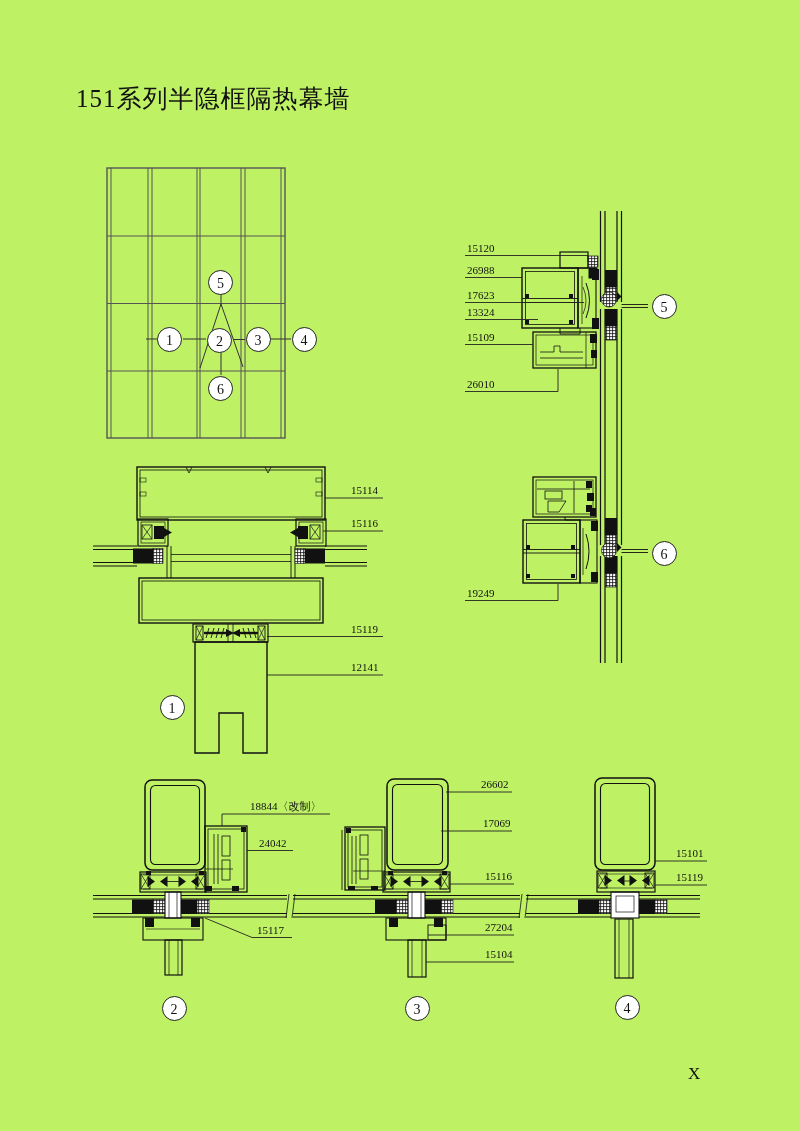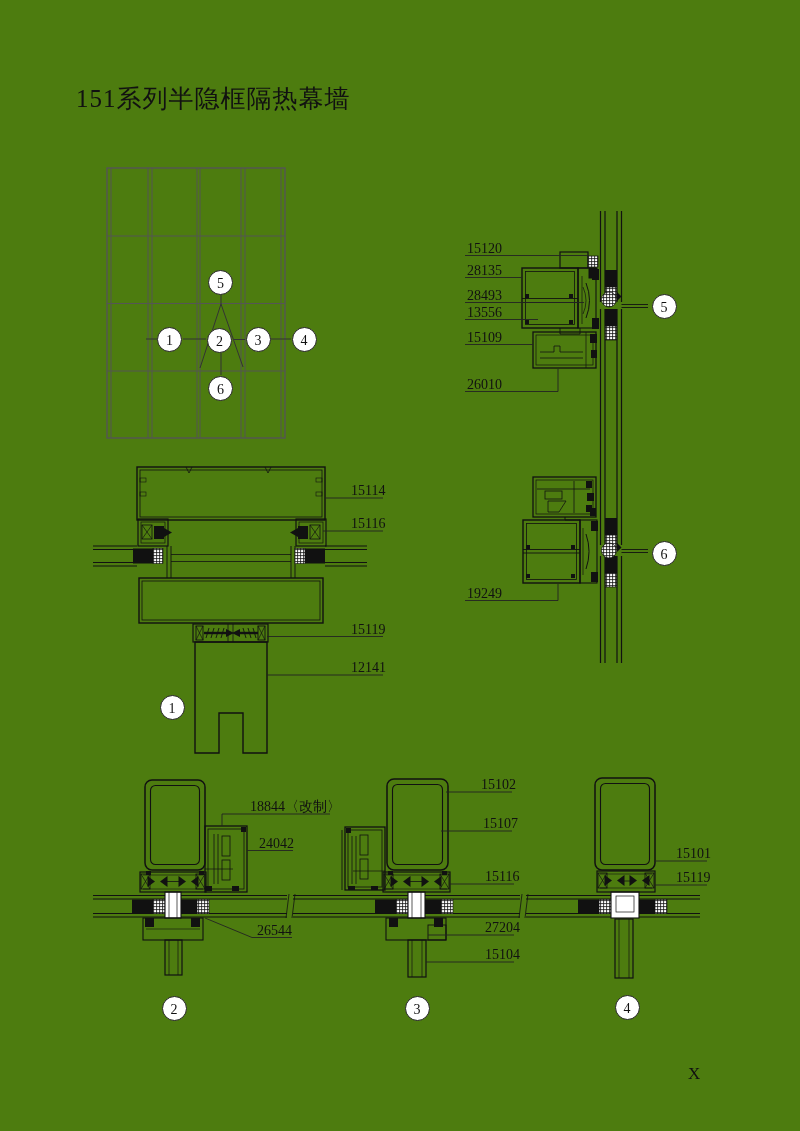--- a/index.html
+++ b/index.html
@@ -1,21 +1,21 @@
 <!DOCTYPE html>
 <html><head>
 <meta charset="utf-8">
 <style>
   html,body{margin:0;padding:0;background:#fff;}
-  .page{position:relative;width:800px;height:1131px;background:#4d7c0f;overflow:hidden;
+  .page{position:relative;width:800px;height:1131px;background:#bef264;overflow:hidden;
         font-family:"Liberation Serif","DejaVu Serif",serif;}
   .title{position:absolute;left:76px;top:82px;font-size:25px;color:#111;letter-spacing:1px;}
   .pagemark{position:absolute;left:688px;top:1064px;font-size:17px;color:#111;}
   svg{position:absolute;left:0;top:0;}
-  .plabel{position:absolute;height:13px;line-height:13px;font-size:14px;color:#111;white-space:nowrap;}
+  .plabel{position:absolute;height:13px;line-height:13px;font-size:11px;color:#111;white-space:nowrap;}
   .cmark{position:absolute;width:25px;height:25px;border:1.3px solid #222;border-radius:50%;
          background:#fff;text-align:center;line-height:25px;font-size:14px;color:#111;box-sizing:border-box;}
 </style>
 </head>
 <body>
 
 <div class="page">
 
   <div class="title">151系列半隐框隔热幕墙</div>
 
@@ -341,39 +341,39 @@
           <polygon points="649.5,875 649.5,886 642,880.5"></polygon>
       </g>
       <g stroke="#222" stroke-width="0.9" fill="none">
         <path d="M655 861H707"></path>
         <path d="M655 885H707"></path>
       </g>
     </g>
   </svg>
 
   <div class="plabel" style="left:467px;top:242px">15120</div>
-  <div class="plabel" style="left:467px;top:264px">28135</div>
-  <div class="plabel" style="left:467px;top:289px">28493</div>
-  <div class="plabel" style="left:467px;top:306px">13556</div>
+  <div class="plabel" style="left:467px;top:264px">26988</div>
+  <div class="plabel" style="left:467px;top:289px">17623</div>
+  <div class="plabel" style="left:467px;top:306px">13324</div>
   <div class="plabel" style="left:467px;top:331px">15109</div>
   <div class="plabel" style="left:467px;top:378px">26010</div>
 
   <div class="plabel" style="left:467px;top:587px">19249</div>
 
   <div class="plabel" style="left:351px;top:484px">15114</div>
   <div class="plabel" style="left:351px;top:517px">15116</div>
   <div class="plabel" style="left:351px;top:623px">15119</div>
   <div class="plabel" style="left:351px;top:661px">12141</div>
 
   <div class="plabel" style="left:250px;top:800px">18844〈改制〉</div>
   <div class="plabel" style="left:259px;top:837px">24042</div>
-  <div class="plabel" style="left:257px;top:924px">26544</div>
-
-  <div class="plabel" style="left:481px;top:778px">15102</div>
-  <div class="plabel" style="left:483px;top:817px">15107</div>
+  <div class="plabel" style="left:257px;top:924px">15117</div>
+
+  <div class="plabel" style="left:481px;top:778px">26602</div>
+  <div class="plabel" style="left:483px;top:817px">17069</div>
   <div class="plabel" style="left:485px;top:870px">15116</div>
   <div class="plabel" style="left:485px;top:921px">27204</div>
   <div class="plabel" style="left:485px;top:948px">15104</div>
 
   <div class="plabel" style="left:676px;top:847px">15101</div>
   <div class="plabel" style="left:676px;top:871px">15119</div>
 
   <div class="cmark" style="left:208px;top:269.5px">5</div>
   <div class="cmark" style="left:157px;top:326.5px">1</div>
   <div class="cmark" style="left:207px;top:327.5px">2</div>

